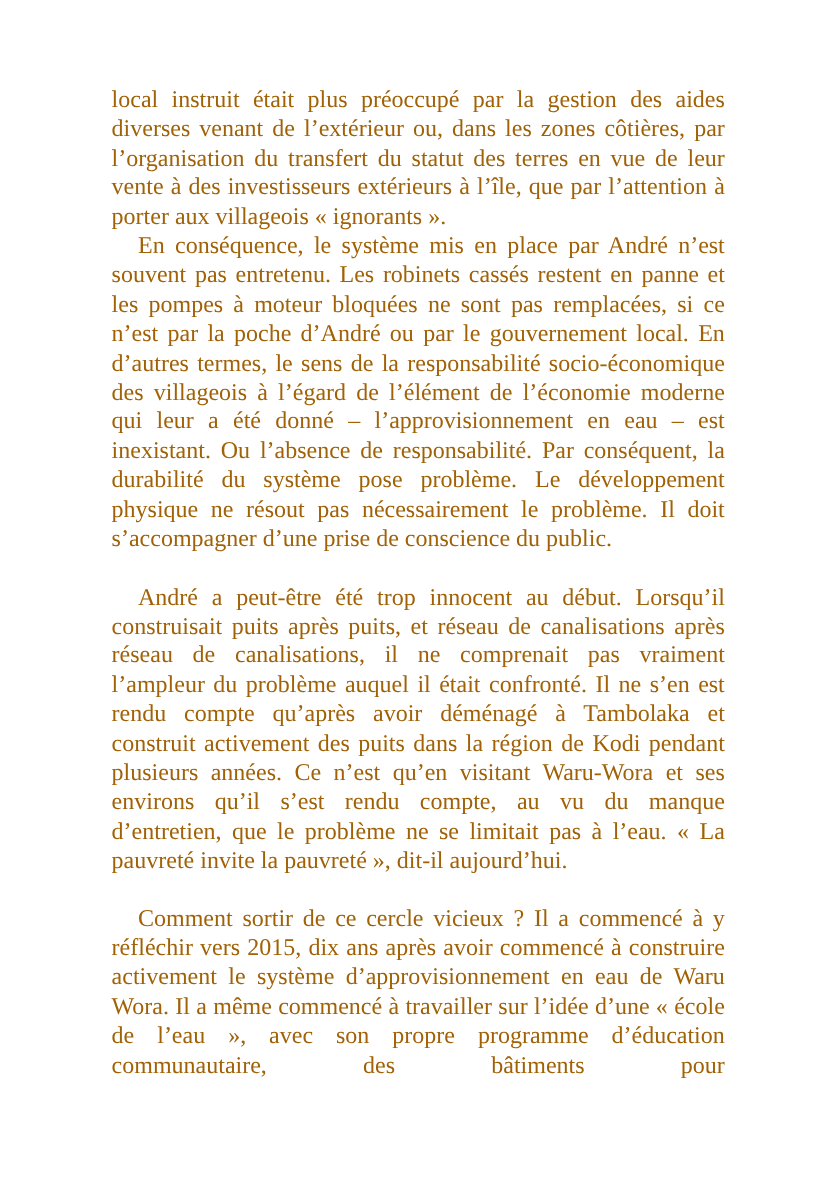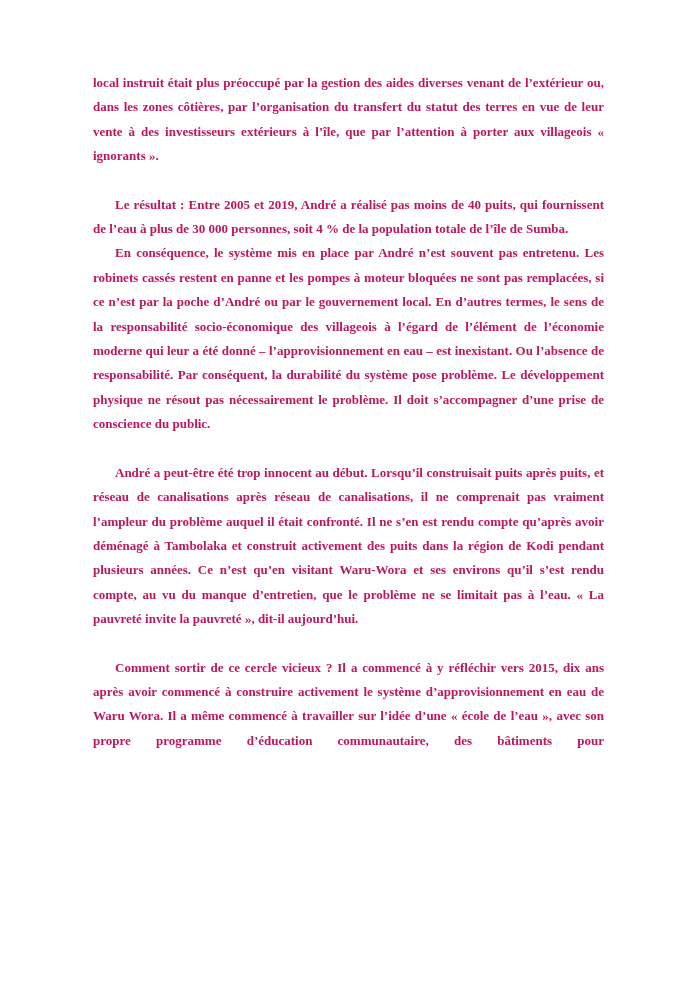--- a/index.html
+++ b/index.html
@@ -3,33 +3,31 @@
   <meta charset="utf-8">
   <style>
     html, body { margin: 0; padding: 0; background: #ffffff; }
     body { width: 700px; height: 992px; overflow: hidden; position: relative; }
     .page {
       position: absolute;
       left: 93px;
       top: 71px;
       width: 511px;
       font-family: "Liberation Serif", "DejaVu Serif", serif;
-      font-size: 13px;
+      font-size: 20px;
       line-height: 24.4px;
-      color: #be185d;
+      color: #a16207;
       text-align: justify;
-      font-weight: bold;
     }
     .page p { margin: 0; }
     .page p.indent { text-indent: 22px; }
     .page p.gap { margin-top: 24px; }
     .page p.last-line-justify { text-align-last: justify; }
   </style>
 </head>
 <body>
 
 <div class="page">
   <p>local instruit était plus préoccupé par la gestion des aides diverses venant de l’extérieur ou, dans les zones côtières, par l’organisation du transfert du statut des terres en vue de leur vente à des investisseurs extérieurs à l’île, que par l’attention à porter aux villageois « ignorants ».</p>
-  <p class="indent gap">Le résultat : Entre 2005 et 2019, André a réalisé pas moins de 40 puits, qui fournissent de l’eau à plus de 30 000 personnes, soit 4 % de la population totale de l’île de Sumba.</p>
   <p class="indent">En conséquence, le système mis en place par André n’est souvent pas entretenu. Les robinets cassés restent en panne et les pompes à moteur bloquées ne sont pas remplacées, si ce n’est par la poche d’André ou par le gouvernement local. En d’autres termes, le sens de la responsabilité socio-économique des villageois à l’égard de l’élément de l’économie moderne qui leur a été donné – l’approvisionnement en eau – est inexistant. Ou l’absence de responsabilité. Par conséquent, la durabilité du système pose problème. Le développement physique ne résout pas nécessairement le problème. Il doit s’accompagner d’une prise de conscience du public.</p>
   <p class="indent gap">André a peut-être été trop innocent au début. Lorsqu’il construisait puits après puits, et réseau de canalisations après réseau de canalisations, il ne comprenait pas vraiment l’ampleur du problème auquel il était confronté. Il ne s’en est rendu compte qu’après avoir déménagé à Tambolaka et construit activement des puits dans la région de Kodi pendant plusieurs années. Ce n’est qu’en visitant Waru-Wora et ses environs qu’il s’est rendu compte, au vu du manque d’entretien, que le problème ne se limitait pas à l’eau. « La pauvreté invite la pauvreté », dit-il aujourd’hui.</p>
   <p class="indent gap last-line-justify">Comment sortir de ce cercle vicieux ? Il a commencé à y réfléchir vers 2015, dix ans après avoir commencé à construire activement le système d’approvisionnement en eau de Waru Wora. Il a même commencé à travailler sur l’idée d’une « école de l’eau », avec son propre programme d’éducation communautaire, des bâtiments pour</p>
 </div>
 
 </body></html>

